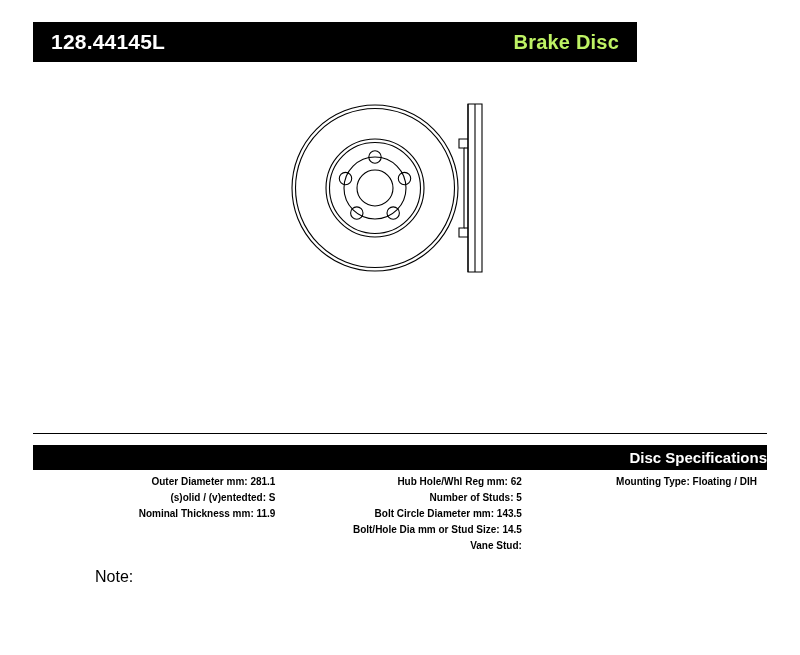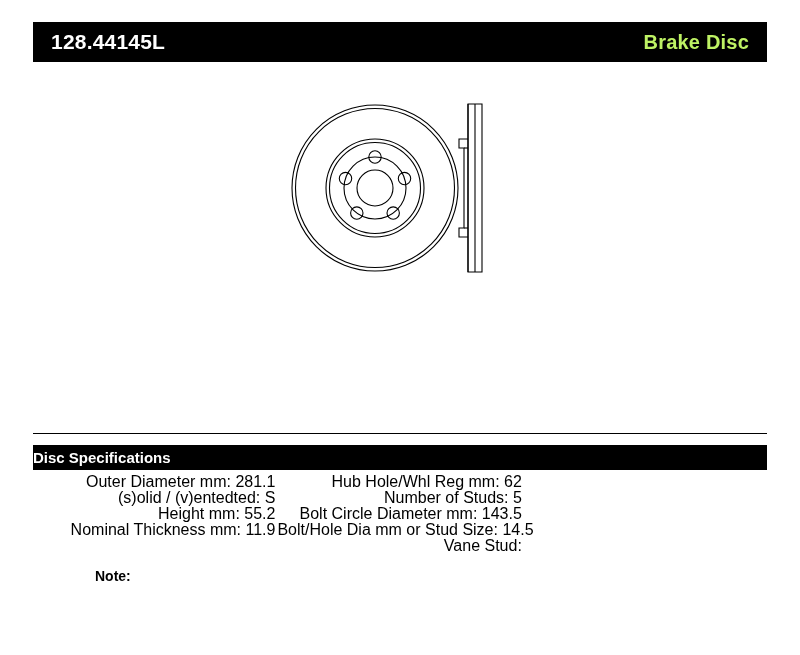--- a/index.html
+++ b/index.html
@@ -14,21 +14,21 @@
     font-family: "Liberation Sans", sans-serif;
     color: #000000;
     overflow: hidden;
   }
 
   
   .header-bar {
     position: absolute;
     left: 33px;
     top: 22px;
-    width: 734px;
+    width: 604px;
     height: 40px;
     background: #000000;
     display: flex;
     align-items: center;
     justify-content: space-between;
     box-sizing: border-box;
     padding: 16px 18px;
   }
   .part-number {
     color: #ffffff;
@@ -55,21 +55,21 @@
   
   .spec-bar {
     position: absolute;
     left: 33px;
     top: 445px;
     width: 734px;
     height: 25px;
     background: #000000;
     display: flex;
     align-items: center;
-    justify-content: flex-start;
+    justify-content: flex-end;
   }
   .spec-bar-title {
     color: #ffffff;
     font-size: 15px;
     font-weight: bold;
   }
 
   .spec-columns {
     position: absolute;
     left: 33px;
@@ -89,38 +89,38 @@
   .col-mid {
     width: 33.3%;
     text-align: right;
   }
   .col-right {
     width: 33.4%;
     text-align: right;
     padding-right: 10px;
   }
   .spec-line {
+    font-size: 10px;
+    font-weight: bold;
+    line-height: 16px;
+    white-space: nowrap;
+  }
+
+  .note-row {
+    position: absolute;
+    left: 33px;
+    top: 568px;
+    width: 734px;
+  }
+  .note-label {
+    position: absolute;
+    left: 62px;
+    top: 0;
     font-size: 16px;
     font-weight: normal;
-    line-height: 16px;
-    white-space: nowrap;
-  }
-
-  .note-row {
-    position: absolute;
-    left: 33px;
-    top: 568px;
-    width: 734px;
-  }
-  .note-label {
-    position: absolute;
-    left: 62px;
-    top: 0;
-    font-size: 14px;
-    font-weight: bold;
   }
 
   
   .separator {
     position: absolute;
     left: 33px;
     top: 433px;
     width: 734px;
     height: 1px;
     background: #000000;
@@ -172,27 +172,29 @@
 <div class="separator"></div>
 
 <div class="spec-bar">
   <span class="spec-bar-title">Disc Specifications</span>
 </div>
 
 <div class="spec-columns">
   <div class="col col-left">
     <div class="spec-line">Outer Diameter mm: 281.1</div>
     <div class="spec-line">(s)olid / (v)entedted: S</div>
-    <div class="spec-line">Height mm: 55.2</div>
     <div class="spec-line">Nominal Thickness mm: 11.9</div>
   </div>
   <div class="col col-mid">
     <div class="spec-line">Hub Hole/Whl Reg mm: 62</div>
     <div class="spec-line">Number of Studs: 5</div>
     <div class="spec-line">Bolt Circle Diameter mm: 143.5</div>
     <div class="spec-line">Bolt/Hole Dia mm or Stud Size: 14.5</div>
     <div class="spec-line">Vane Stud:</div>
   </div>
+  <div class="col col-right">
+    <div class="spec-line">Mounting Type: Floating / DIH</div>
+  </div>
 </div>
 
 <div class="note-row">
   <span class="note-label">Note:</span>
 </div>
 
 </body></html>

